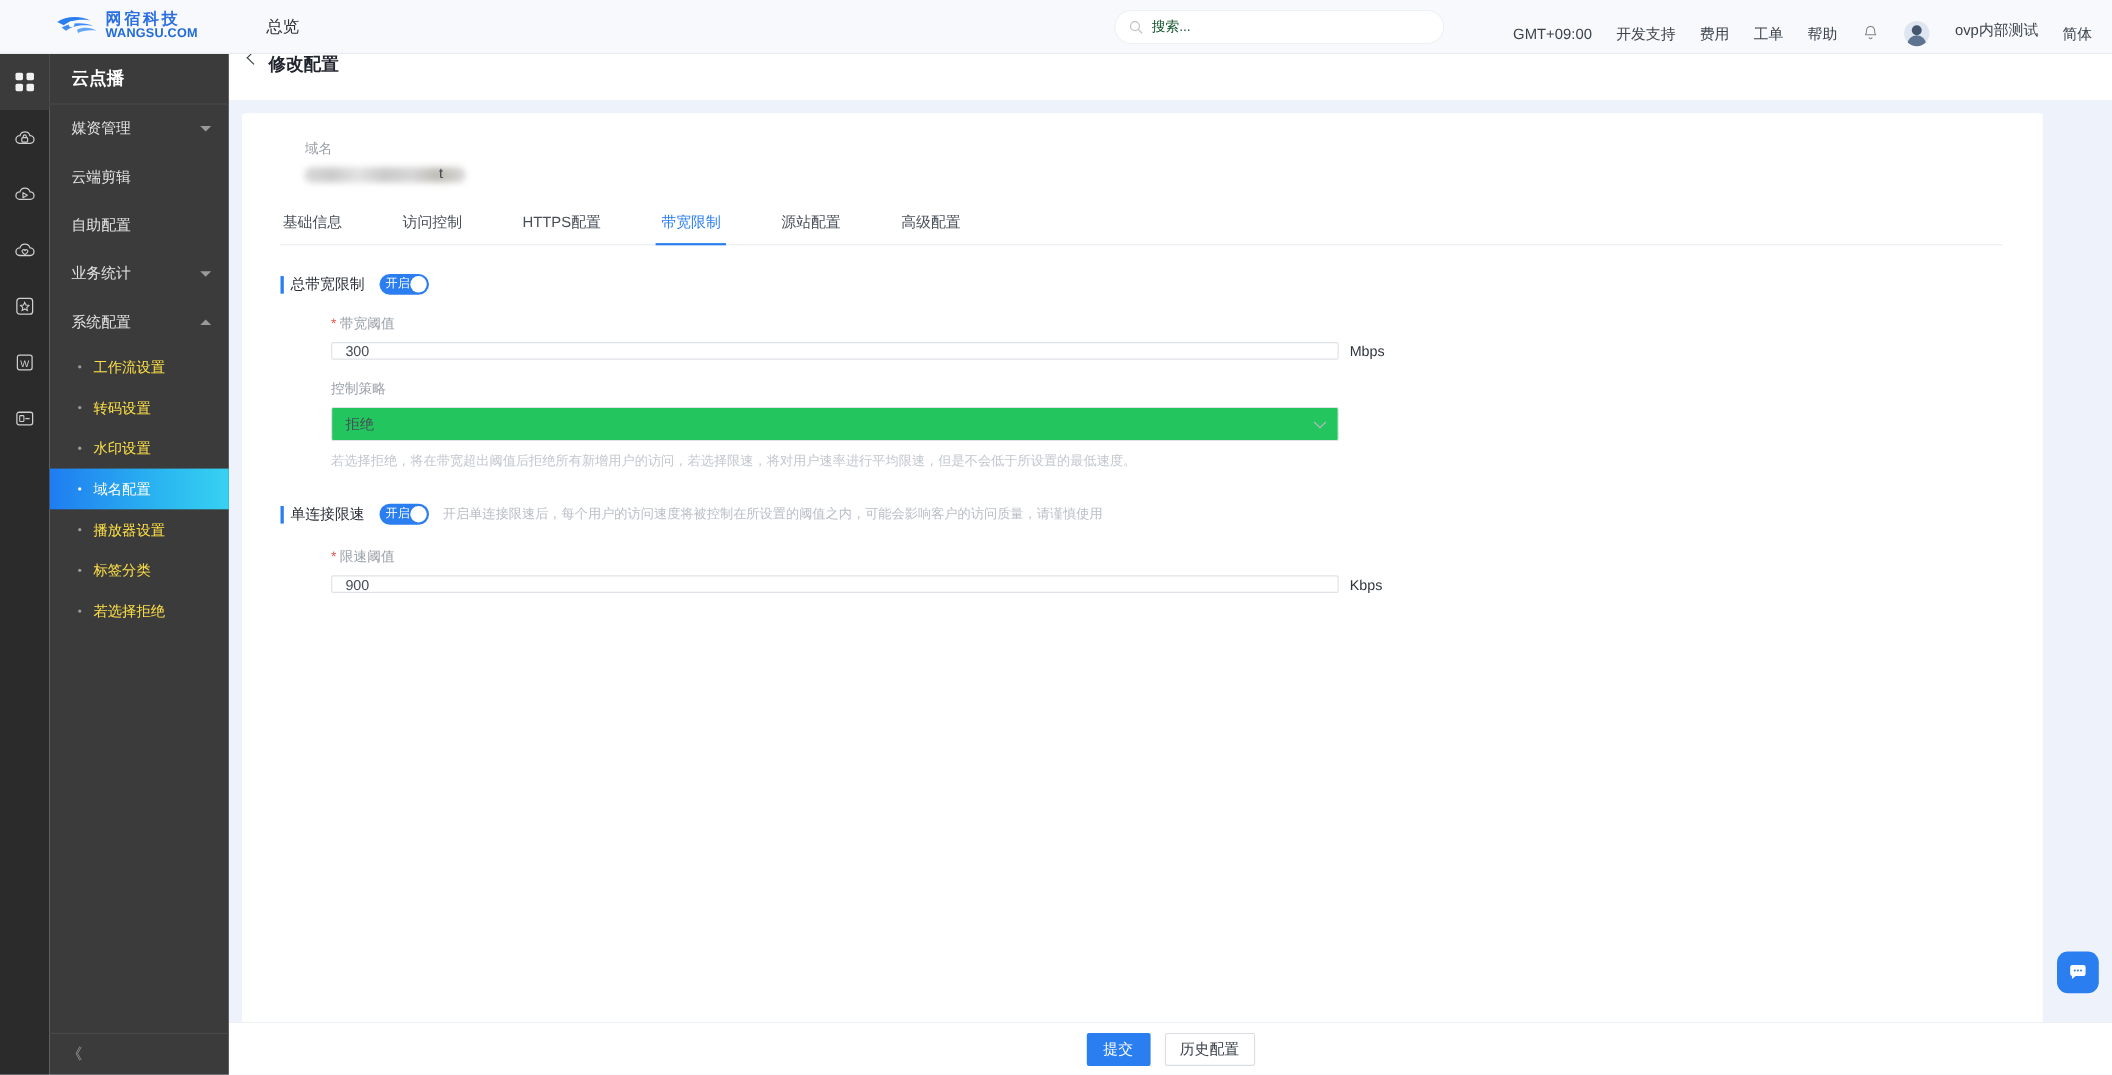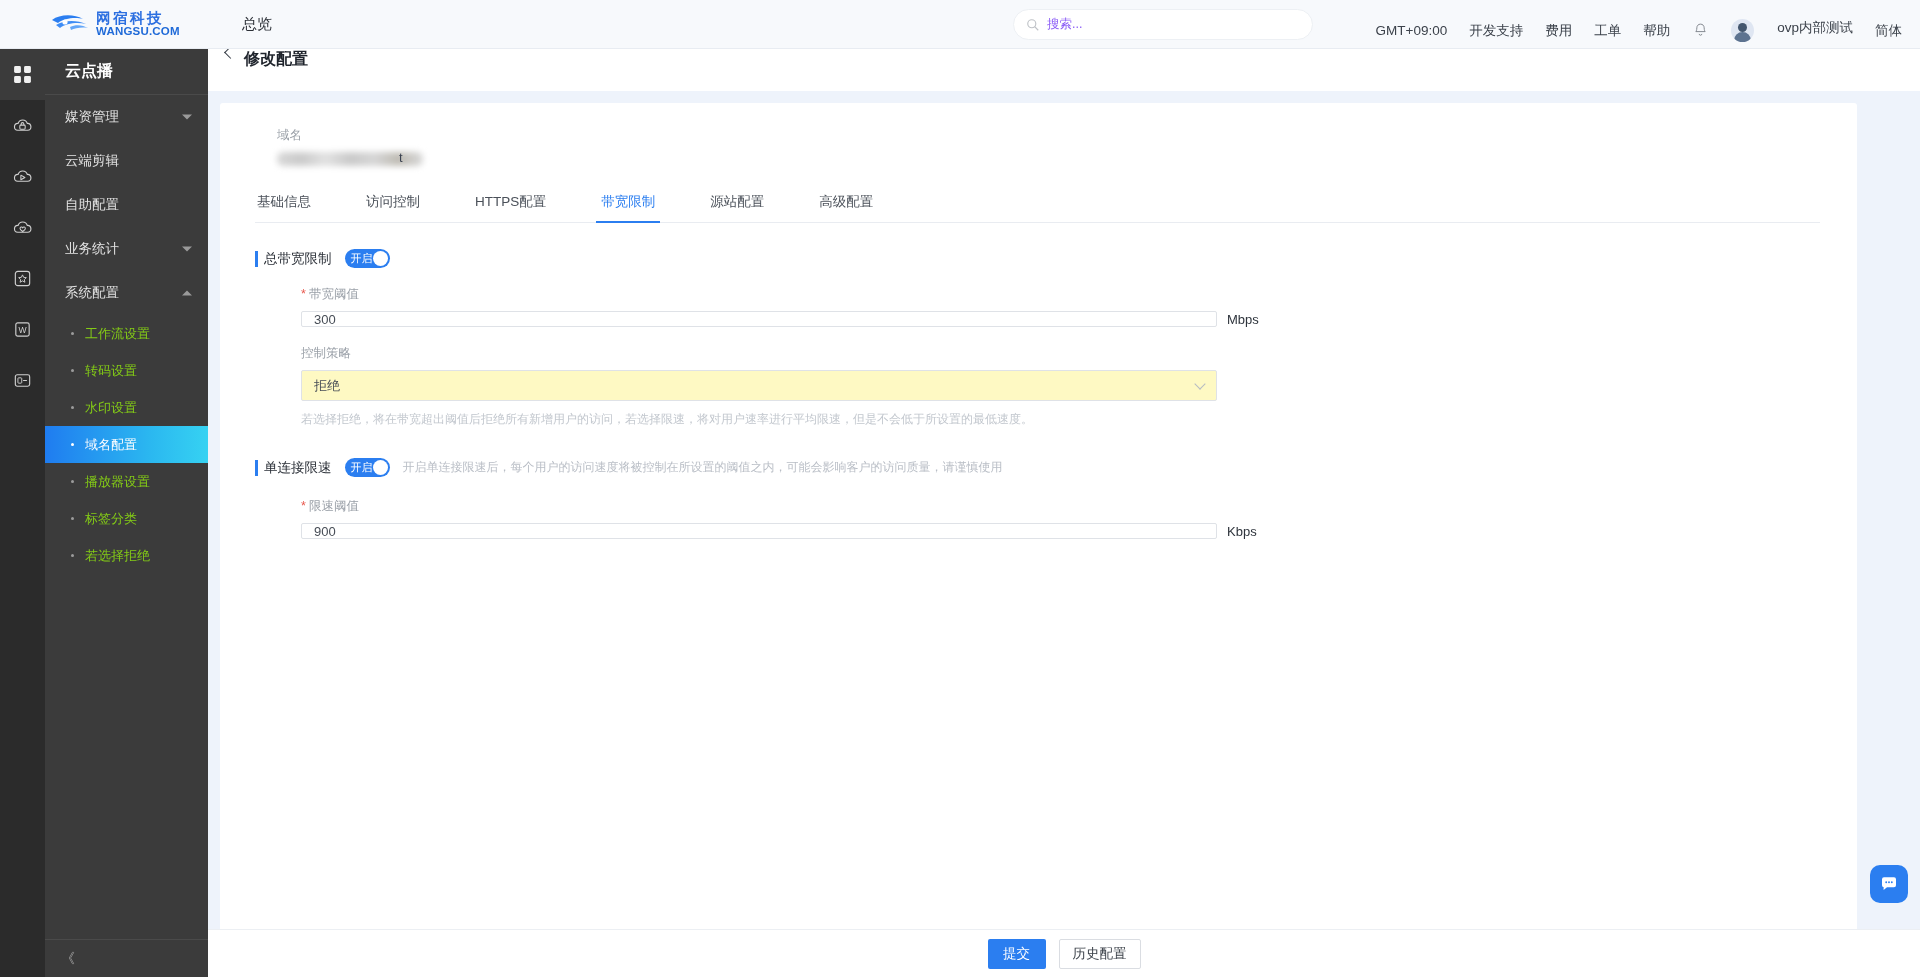--- a/index.html
+++ b/index.html
@@ -33,21 +33,21 @@
     margin-left: 42px; font-size: 15px; color: #2b2f36;
   }
   .search-box {
     position: absolute; left: 1013px; top: 9px;
     width: 300px; height: 31px;
     background: #fff; border-radius: 16px;
     display: flex; align-items: center; padding: 0 12px;
     border: 1px solid #edf0f4;
   }
   .search-box .ico { width: 14px; height: 14px; flex: none; opacity: .55; }
-  .search-ph { font-size: 12.5px; color: #8b5cf6; margin-left: 7px; }
+  .search-ph { font-size: 12.5px; color: #14532d; margin-left: 7px; }
 
   .top-right {
     position: absolute; right: 18px; top: 0; height: 61px;
     display: flex; align-items: center; gap: 22px;
   }
   .top-right .item { font-size: 13.5px; color: #3c424b; white-space: nowrap; }
   .bell { width: 17px; height: 17px; opacity: .7; }
   .user-chip { display: flex; align-items: flex-start; gap: 23px; }
   .avatar {
     width: 23px; height: 23px; border-radius: 50%;
@@ -90,21 +90,21 @@
   }
   .side-item .caret {
     position: absolute; right: 16px; top: 50%; transform: translateY(-50%);
     width: 0; height: 0; border-left: 5px solid transparent;
     border-right: 5px solid transparent;
   }
   .caret.down { border-top: 5px solid #9a9a9a; }
   .caret.up { border-bottom: 5px solid #9a9a9a; }
   .sub-item {
     height: 37px; display: flex; align-items: center; padding-left: 26px;
-    color: #84cc16; font-size: 13px;
+    color: #fde047; font-size: 13px;
   }
   .sub-item .dot {
     width: 3px; height: 3px; border-radius: 50%; background: #9b9b9b;
     margin-right: 11px; flex: none;
   }
   .sub-item.active {
     background: linear-gradient(to right, #1f7cf0 0%, #2bb8f0 65%, #36d2f2 100%);
     color: #fff;
   }
   .sub-item.active .dot { background: #fff; }
@@ -195,21 +195,21 @@
   .input-line { display: flex; align-items: center; gap: 10px; margin-top: 8px; }
   .text-input {
     width: 916px; height: 16px; border: 1px solid #dfe2e7; border-radius: 2px;
     display: flex; align-items: center; padding-left: 12px;
     font-size: 13px; color: #474d56; background: #fff;
   }
   .unit { font-size: 13px; color: #2e343c; }
   .select-box {
     width: 916px; height: 31px; border: 1px solid #dfe2e7; border-radius: 2px;
     display: flex; align-items: center; padding: 0 12px;
-    font-size: 13px; color: #474d56; background: #fef9c3;
+    font-size: 13px; color: #474d56; background: #22c55e;
     justify-content: space-between; margin-top: 8px;
   }
   .chev-down {
     width: 8px; height: 8px; border-right: 1.4px solid #b6bbc3;
     border-bottom: 1.4px solid #b6bbc3; transform: rotate(45deg);
     margin-top: -4px;
   }
   .help-text {
     margin: 10px 0 0 81px; font-size: 12px; color: #c2c7ce;
   }

